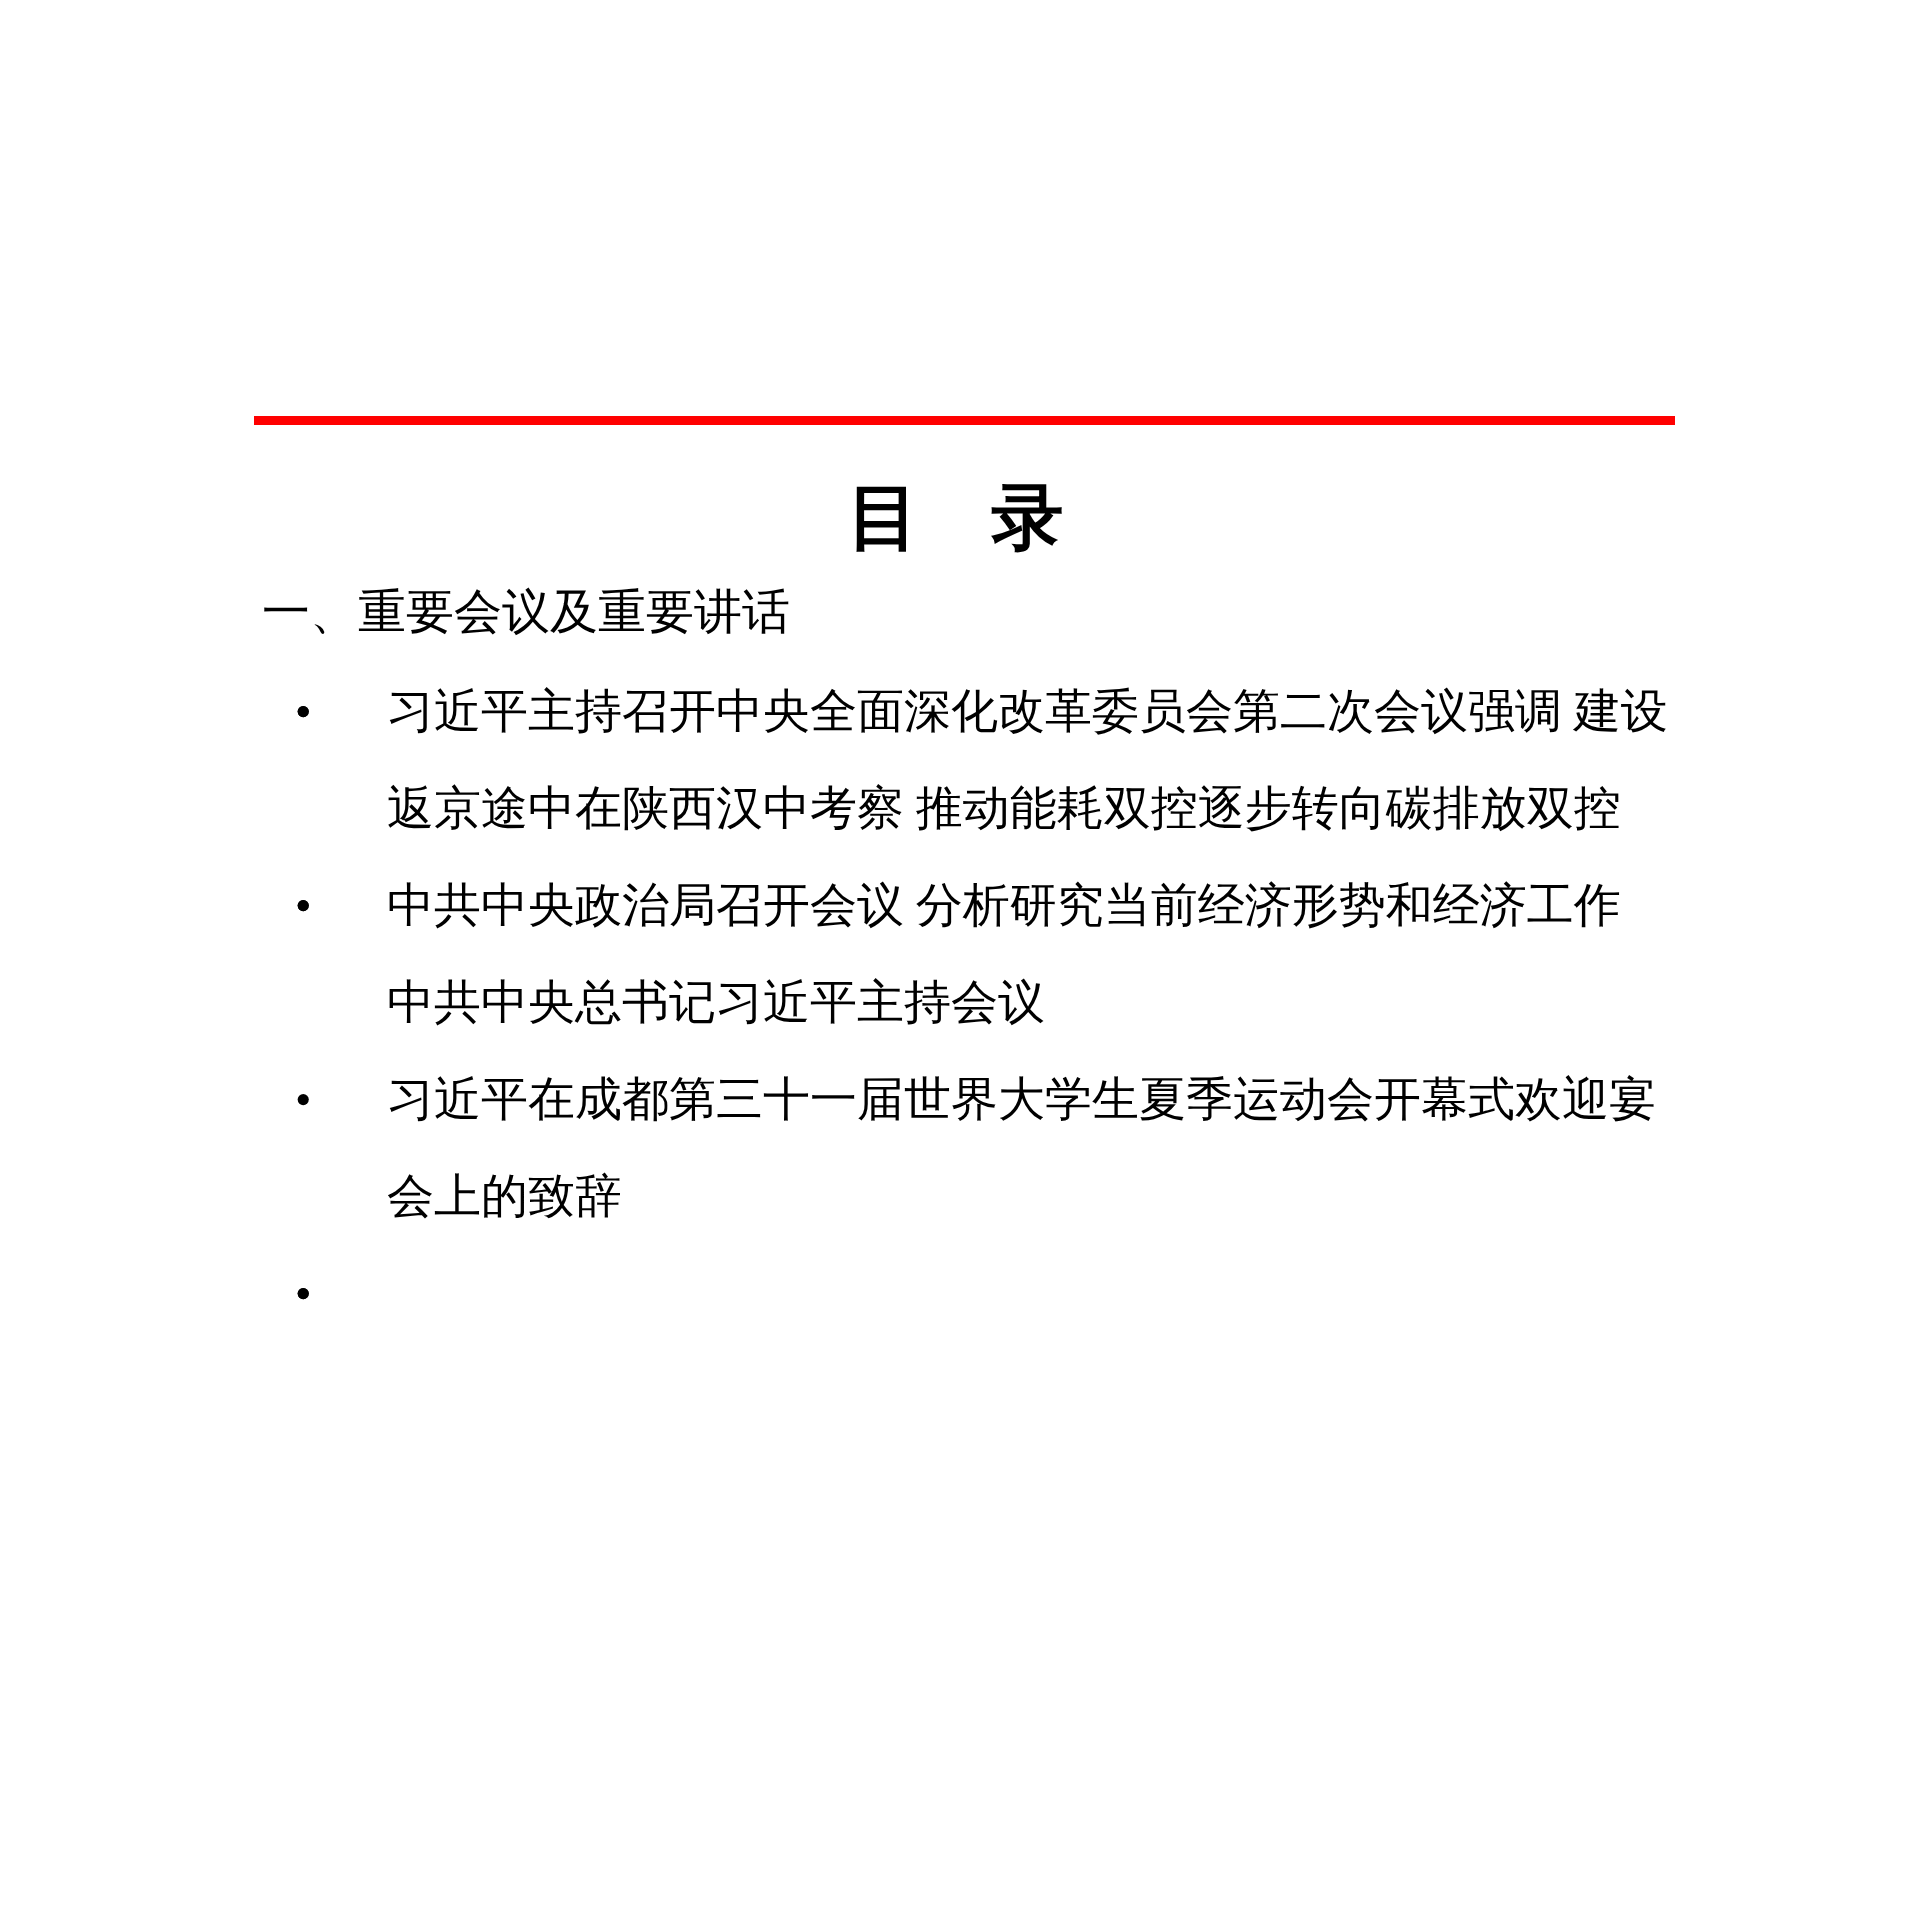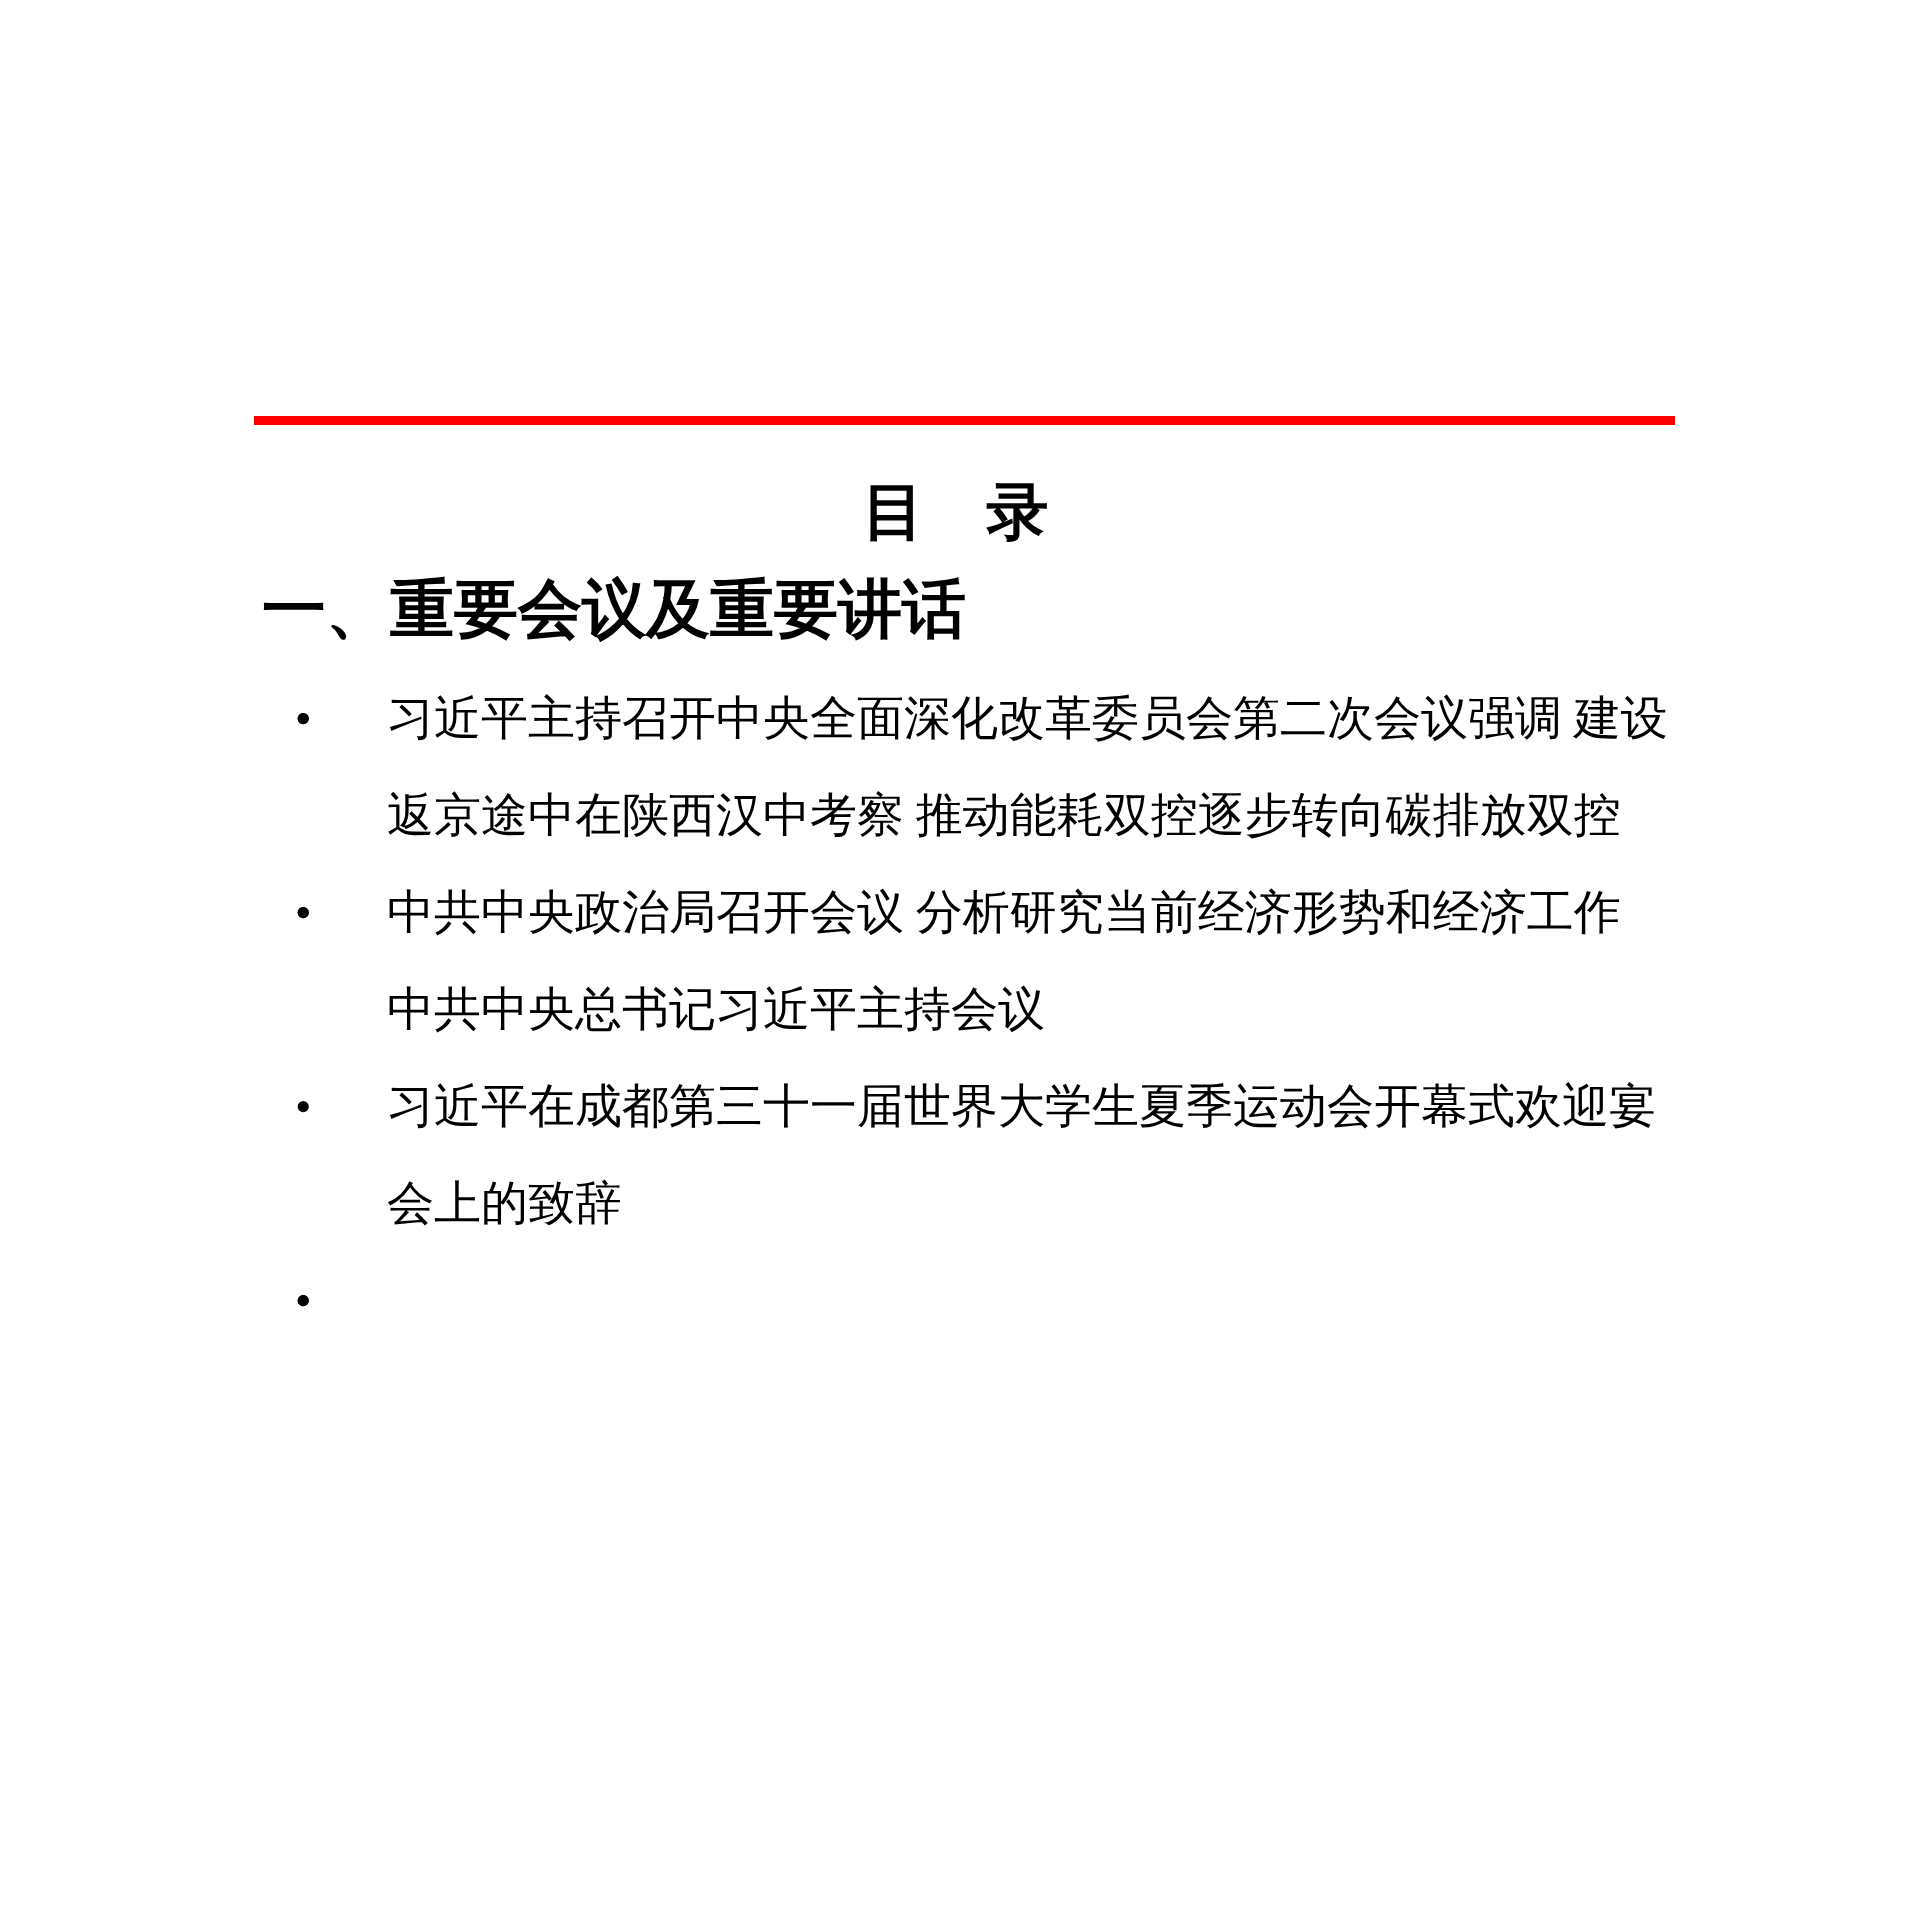--- a/index.html
+++ b/index.html
@@ -28,30 +28,30 @@
   }
   .red-rule {
     margin: 193px 0 0 254px;
     width: 1421px;
     height: 9.2px;
     background: #FF0000;
   }
   .toc-heading {
     margin: 50px 0 0 0;
     text-align: center;
-    font-size: 62px;
+    font-size: 72px;
     line-height: 1.2;
     font-weight: 700;
     font-family: "Liberation Serif", "DejaVu Serif", serif;
   }
   .section-heading {
     margin: 21px 162px 0 262px;
-    font-size: 64px;
+    font-size: 48px;
     line-height: 1.2;
-    font-weight: 700;
+    font-weight: 400;
     font-family: "Liberation Sans", "DejaVu Sans", sans-serif;
   }
   ul.toc-list {
     list-style: none;
     margin: 23px 162px 0 260px;
     padding: 0;
   }
   ul.toc-list li {
     position: relative;
     padding-left: 127px;

